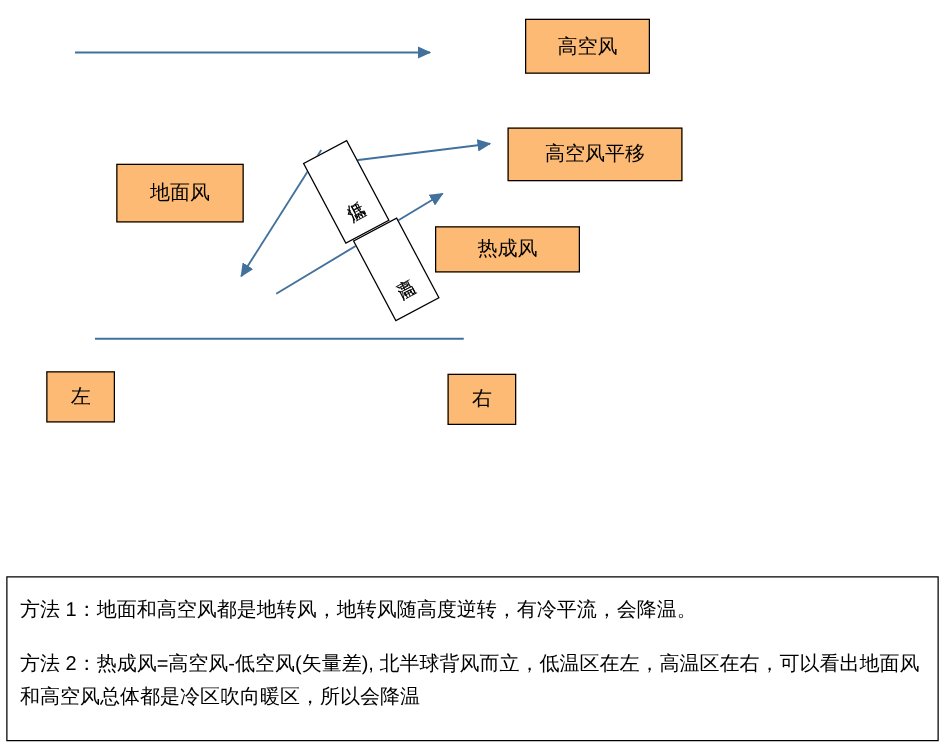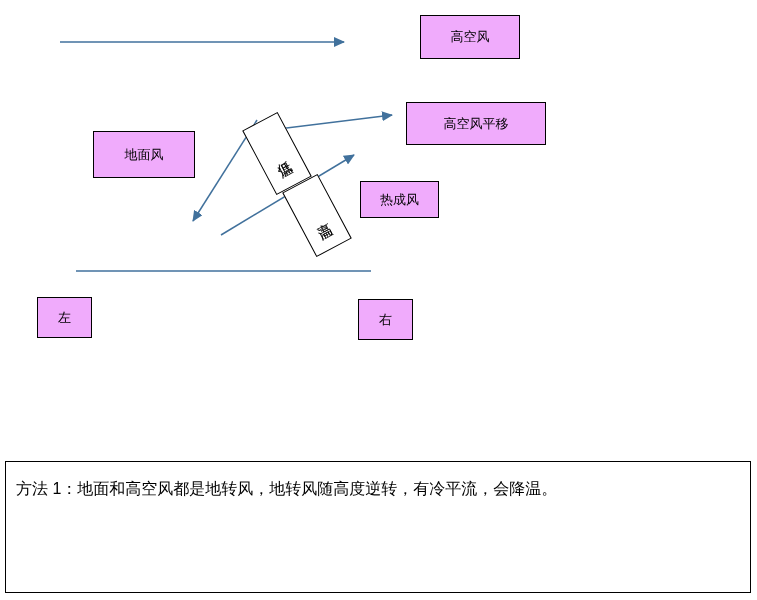--- a/index.html
+++ b/index.html
@@ -12,22 +12,22 @@
     overflow:hidden;
   }
   .arrows{position:absolute;left:0;top:0;}
   .arrows line{stroke:var(--accent,#41719c);stroke-width:1.5;}
   .arrows .arrowhead-shape{fill:var(--accent,#41719c);}
   .label-box{
     position:absolute;
     box-sizing:border-box;
     border:1px solid #000;
     display:flex;align-items:center;justify-content:center;
-    font-size:13px;
-    background:#f0abfc;
+    font-size:16px;
+    background:#fdba74;
     white-space:nowrap;
   }
   .temp-box{
     position:absolute;
     box-sizing:border-box;
     border:1px solid #000;
     display:flex;align-items:center;justify-content:center;
     writing-mode:vertical-rl;
     text-orientation:upright;
     font-size:14px;
@@ -67,24 +67,25 @@
   <div class="label-box" style="left:420px;top:15px;width:100px;height:44px">高空风</div>
 
   <div class="label-box" style="left:93px;top:131px;width:102px;height:47px">地面风</div>
 
   <div class="label-box" style="left:406px;top:102px;width:140px;height:43px">高空风平移</div>
 
   <div class="temp-box" style="left:257px;top:117px;width:40px;height:73px;transform:rotate(-28deg)">低温</div>
 
   <div class="temp-box" style="left:297px;top:179px;width:40px;height:73px;transform:rotate(-28deg)">高温</div>
 
-  <div class="label-box" style="left:360px;top:181px;width:79px;height:37px">热成风</div>
+  <div class="label-box" style="left:348px;top:181px;width:116px;height:37px">热成风</div>
 
   <div class="label-box" style="left:37px;top:297px;width:55px;height:41px">左</div>
 
   <div class="label-box" style="left:358px;top:299px;width:55px;height:41px">右</div>
 
 
   <div class="notes">
     <p>方法 1：地面和高空风都是地转风，地转风随高度逆转，有冷平流，会降温。</p>
+    <p>方法 2：热成风=高空风-低空风(矢量差), 北半球背风而立，低温区在左，高温区在右，可以看出地面风和高空风总体都是冷区吹向暖区，所以会降温</p>
   </div>
 
 </div>
 
 </body></html>

